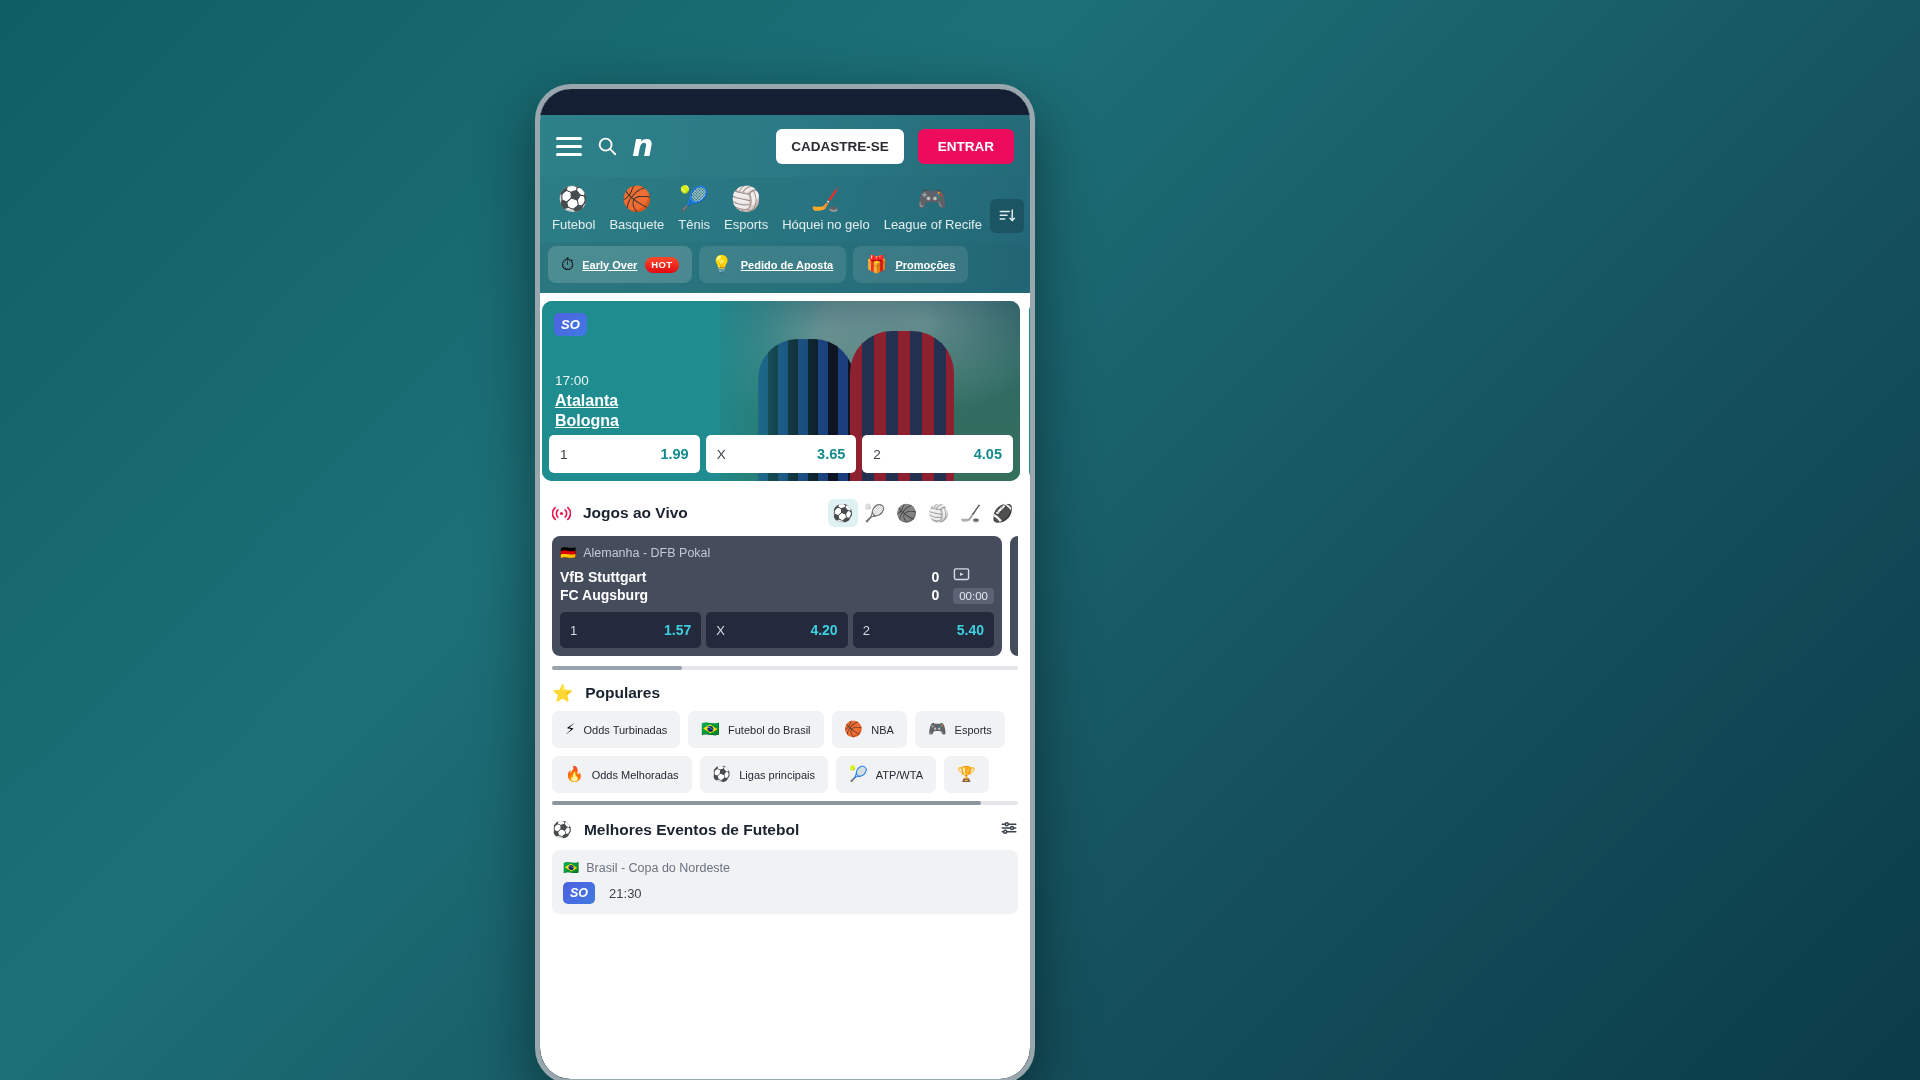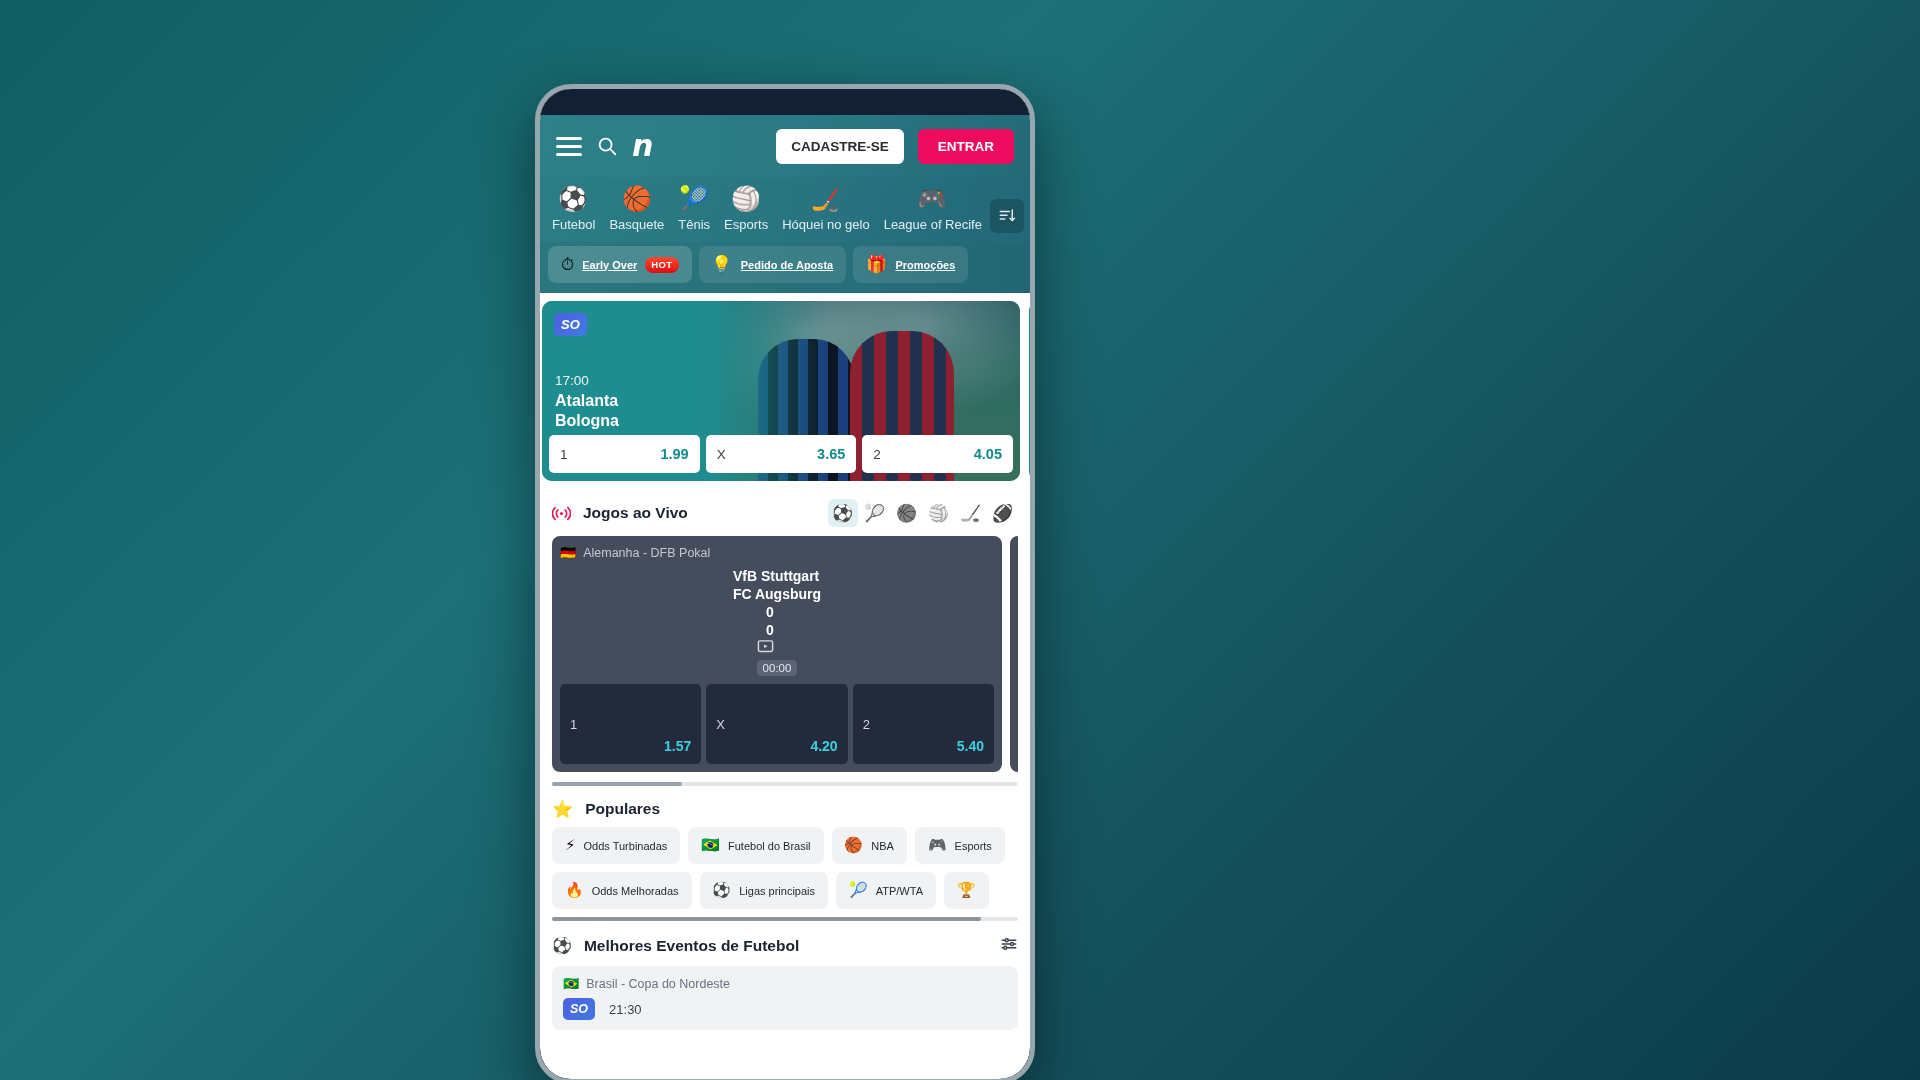--- a/index.html
+++ b/index.html
@@ -160,21 +160,21 @@
     background: linear-gradient(90deg, rgba(31,140,143,1) 55%, rgba(31,140,143,0) 100%);
   }
   .so-badge {
     position: absolute; left: 12px; top: 12px;
     background: linear-gradient(135deg,#4f5fe0,#3f7be0);
     color:#fff; font-size: 13px; font-weight: 700; font-style: italic;
     padding: 4px 7px; border-radius: 5px; z-index: 3;
   }
   .banner-info { position: absolute; left: 13px; top: 72px; z-index: 3; }
   .banner-time { color: #eaf6f6; font-size: 13.5px; margin-bottom: 3px; }
-  .banner-team { color: #fff; font-size: 16px; font-weight: 700; line-height: 20px; }
+  .banner-team { color: #fff; font-size: 16px; font-weight: 700; line-height: 20px; text-decoration: underline; }
   .banner-odds {
     position:absolute; left: 7px; right: 7px; bottom: 8px;
     display: flex; gap: 6px; z-index: 3;
   }
   .odd-box-light {
     flex: 1; background: #fff; border-radius: 5px;
     padding: 11px 11px; display: flex;
     align-items: center; justify-content: space-between;
     cursor: pointer;
   }
@@ -203,21 +203,21 @@
     background: #454c5c; border-radius: 8px;
     width: 450px; flex: none; padding: 9px 8px 8px 8px;
   }
   .live-card.peek { width: 52px; }
   .live-league {
     display: flex; align-items: center; gap: 7px;
     font-size: 12.5px; color: #c3c9d4; margin-bottom: 7px;
     white-space: nowrap; overflow: hidden;
   }
   .flag { font-size: 13px; font-family: "DejaVu Sans", sans-serif; }
-  .live-body { display: flex; align-items: center; flex-direction: column; }
+  .live-body { display: flex; align-items: center; }
   .live-teams { flex: 1; }
   .live-team {
     color: #fff; font-size: 14px; font-weight: 700; line-height: 18px;
     white-space: nowrap;
   }
   .live-scores { text-align: center; margin-right: 14px; }
   .live-score { color: #fff; font-size: 14px; font-weight: 700; line-height: 18px; }
   .live-meta { text-align: left; }
   .tv-ico { color:#d6dbe4; font-size: 15px; line-height: 16px; }
   .live-clock {
@@ -226,21 +226,21 @@
     padding: 2px 6px; margin-top: 3px; display: inline-block;
   }
   .live-odds { display: flex; gap: 5px; margin-top: 8px; }
   .odd-box-dark {
     flex: 1; background: #232a3c; border-radius: 5px;
     padding: 10px 10px; display:flex;
     align-items:center; justify-content: space-between;
     cursor: pointer;
   }
   .odd-key-d { font-size: 13px; color: #d4d9e2; }
-  .odd-val-d { font-size: 14px; font-weight: 700; color: #3ed0e0; margin-top: 44px; }
+  .odd-val-d { font-size: 14px; font-weight: 700; color: #3ed0e0; }
   .scrollbar-track {
     height: 4px; background: #e4e6ea; border-radius: 3px;
     margin: 6px 0 0 0; position: relative;
   }
   .scrollbar-thumb {
     position:absolute; left: 0; top: 0; height: 4px; width: 28%;
     background: #9aa2ad; border-radius: 3px;
   }
 
   

